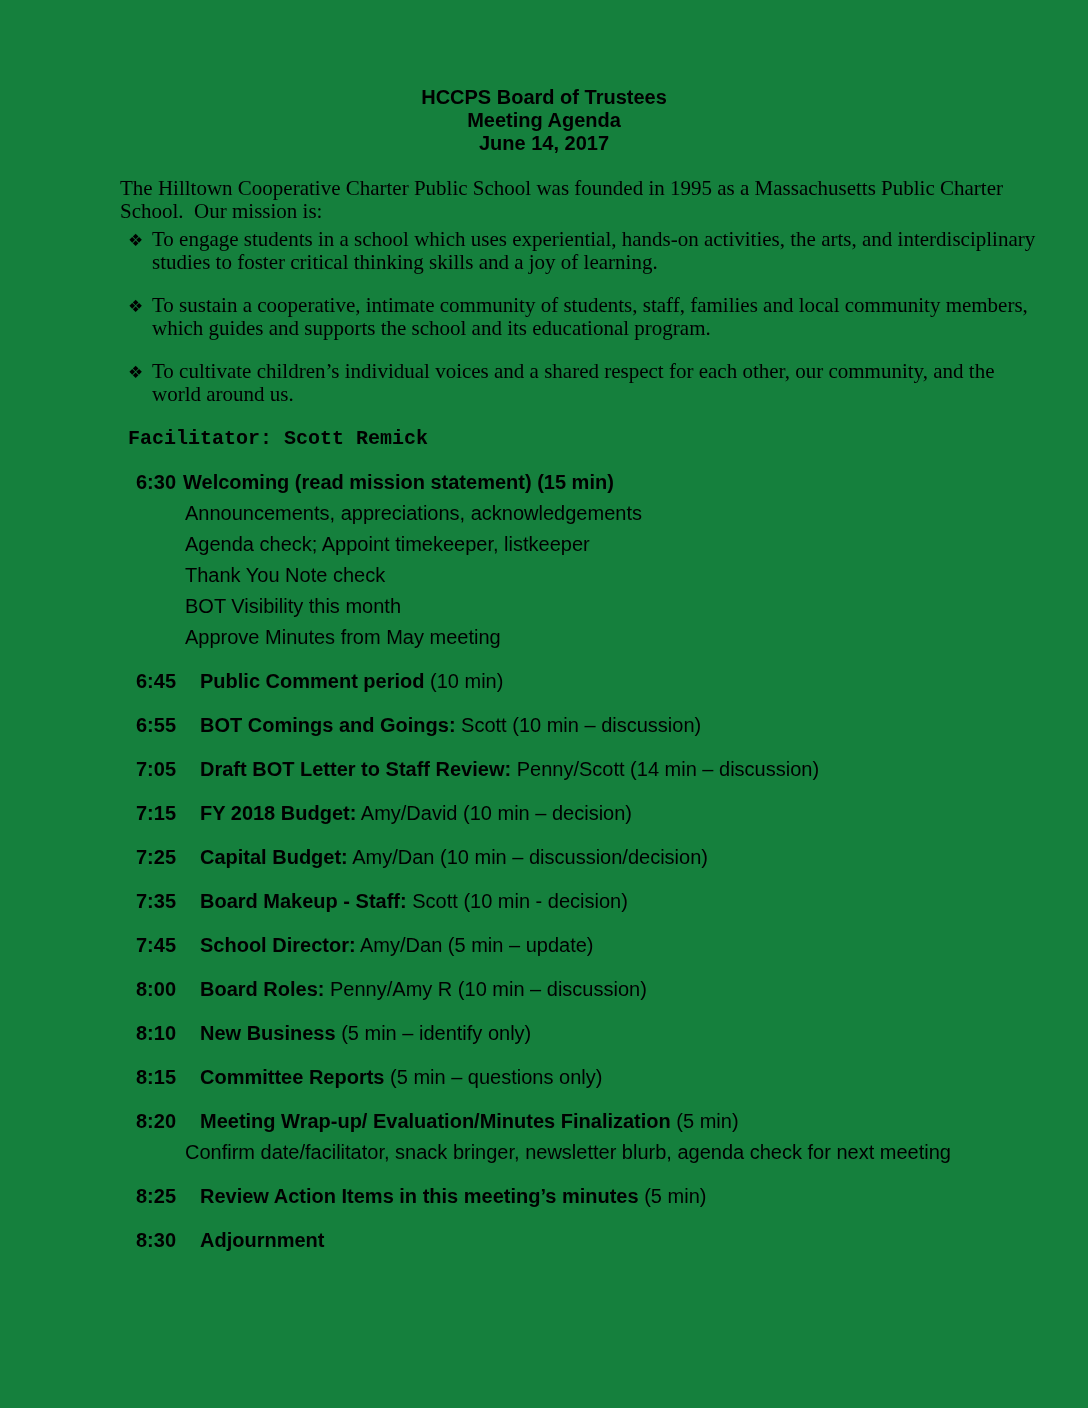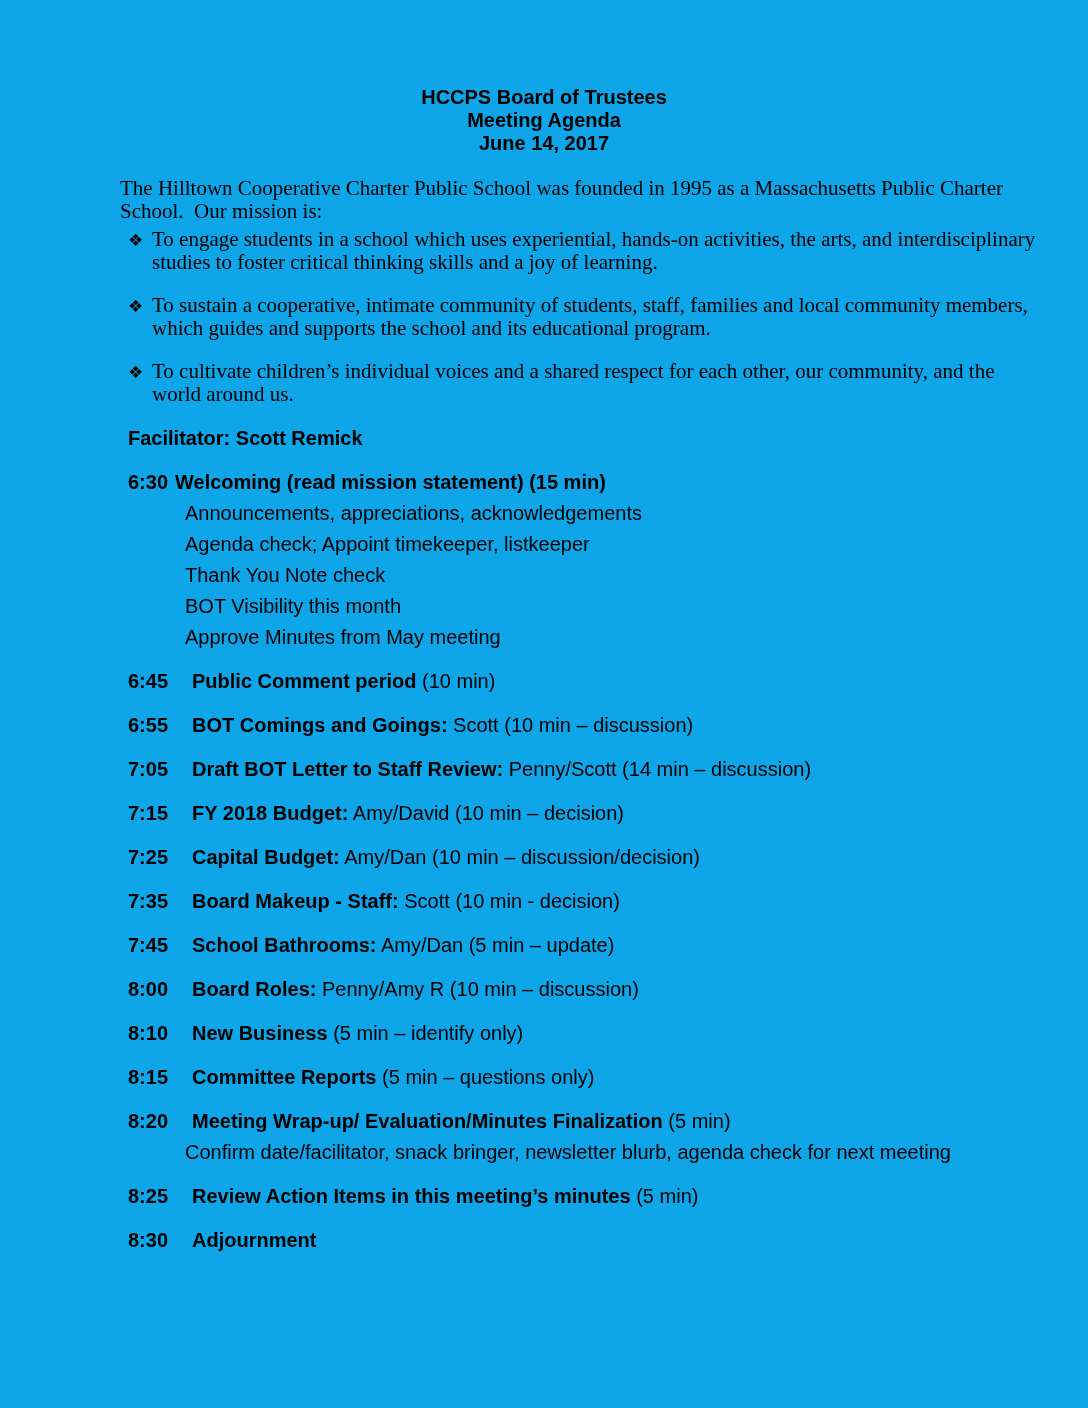--- a/index.html
+++ b/index.html
@@ -48,44 +48,44 @@
   .marker {
     position: absolute;
     left: 8px;
     top: 1px;
     font-family: "DejaVu Sans", sans-serif;
     font-size: 17px;
   }
 
   .facilitator {
     margin: 21px 0 0 128px;
-    font-family: Liberation Sans, sans-serif;
+    font-family: Liberation Mono, monospace;
     font-weight: bold;
     font-size: 20px;
     line-height: 23px;
   }
 
   
   .agenda {
     margin: 0 40px 0 128px;
     font-family: "Liberation Sans", "DejaVu Sans", sans-serif;
     font-size: 20px;
     line-height: 23px;
   }
   .agenda p { margin: 21px 0 0 0; }
-  .time { display: inline-block; width: 64px; font-weight: bold; }
+  .time { display: inline-block; width: 64px; font-weight: bold; margin-left: 8px; }
   .agenda-item:first-child .time { width: 47px; }
   .t { font-weight: bold; }
   .d { white-space: pre-wrap; }
   .sub { display: block; padding-left: 57px; margin-top: 8px; }
 </style>
 </head>
 <body>
 
-<div class="page" style="background: #0ea5e9; color: rgb(0, 0, 0);">
+<div class="page" style="background: #15803d; color: rgb(0, 0, 0);">
 
   <header class="doc-title">
     <div>HCCPS Board of Trustees</div>
     <div>Meeting Agenda</div>
     <div>June 14, 2017</div>
   </header>
 
   <p class="intro">
     <span class="line">The Hilltown Cooperative Charter Public School was founded in 1995 as a Massachusetts Public Charter</span>
     <span class="line">School.  Our mission is:</span>
@@ -109,21 +109,21 @@
   <p class="agenda-item"><span class="time">6:55</span><span class="body"><b class="t">BOT Comings and Goings:</b><span class="d"> Scott (10 min – discussion)</span></span></p>
 
   <p class="agenda-item"><span class="time">7:05</span><span class="body"><b class="t">Draft BOT Letter to Staff Review:</b><span class="d"> Penny/Scott (14 min – discussion)</span></span></p>
 
   <p class="agenda-item"><span class="time">7:15</span><span class="body"><b class="t">FY 2018 Budget:</b><span class="d"> Amy/David (10 min – decision)</span></span></p>
 
   <p class="agenda-item"><span class="time">7:25</span><span class="body"><b class="t">Capital Budget:</b><span class="d"> Amy/Dan (10 min – discussion/decision)</span></span></p>
 
   <p class="agenda-item"><span class="time">7:35</span><span class="body"><b class="t">Board Makeup - Staff:</b><span class="d"> Scott (10 min - decision)</span></span></p>
 
-  <p class="agenda-item"><span class="time">7:45</span><span class="body"><b class="t">School Bathrooms:</b><span class="d"> Amy/Dan (5 min – update)</span></span></p>
+  <p class="agenda-item"><span class="time">7:45</span><span class="body"><b class="t">School Director:</b><span class="d"> Amy/Dan (5 min – update)</span></span></p>
 
 
   <p class="agenda-item"><span class="time">8:00</span><span class="body"><b class="t">Board Roles:</b><span class="d"> Penny/Amy R (10 min – discussion)</span></span></p>
 
   <p class="agenda-item"><span class="time">8:10</span><span class="body"><b class="t">New Business</b><span class="d"> (5 min – identify only)</span></span></p>
 
   <p class="agenda-item"><span class="time">8:15</span><span class="body"><b class="t">Committee Reports</b><span class="d"> (5 min – questions only)</span></span></p>
 
   <p class="agenda-item"><span class="time">8:20</span><span class="body"><b class="t">Meeting Wrap-up/ Evaluation/Minutes Finalization</b><span class="d"> (5 min)</span></span><span class="sub">Confirm date/facilitator, snack bringer, newsletter blurb, agenda check for next meeting</span></p>
 

